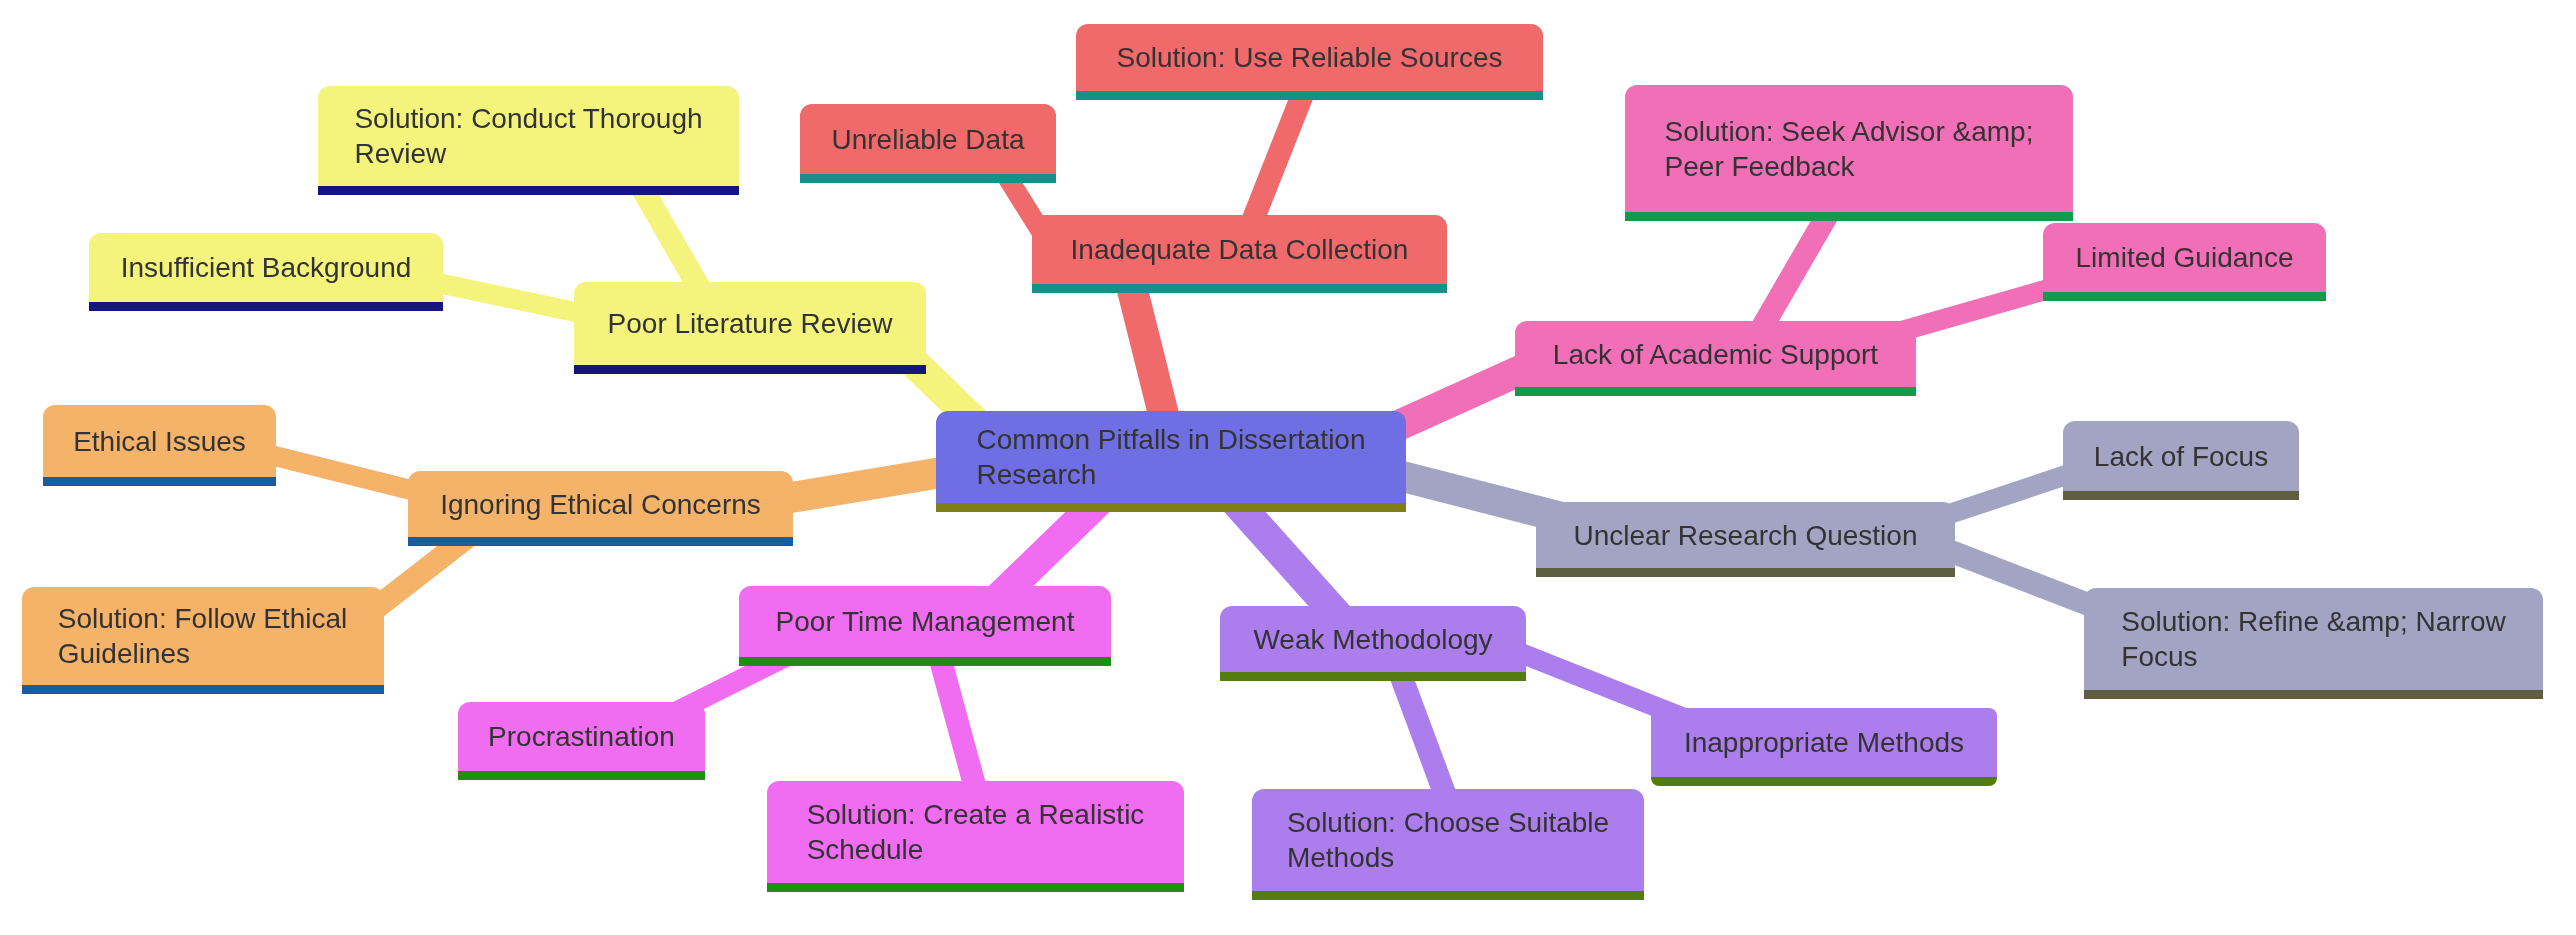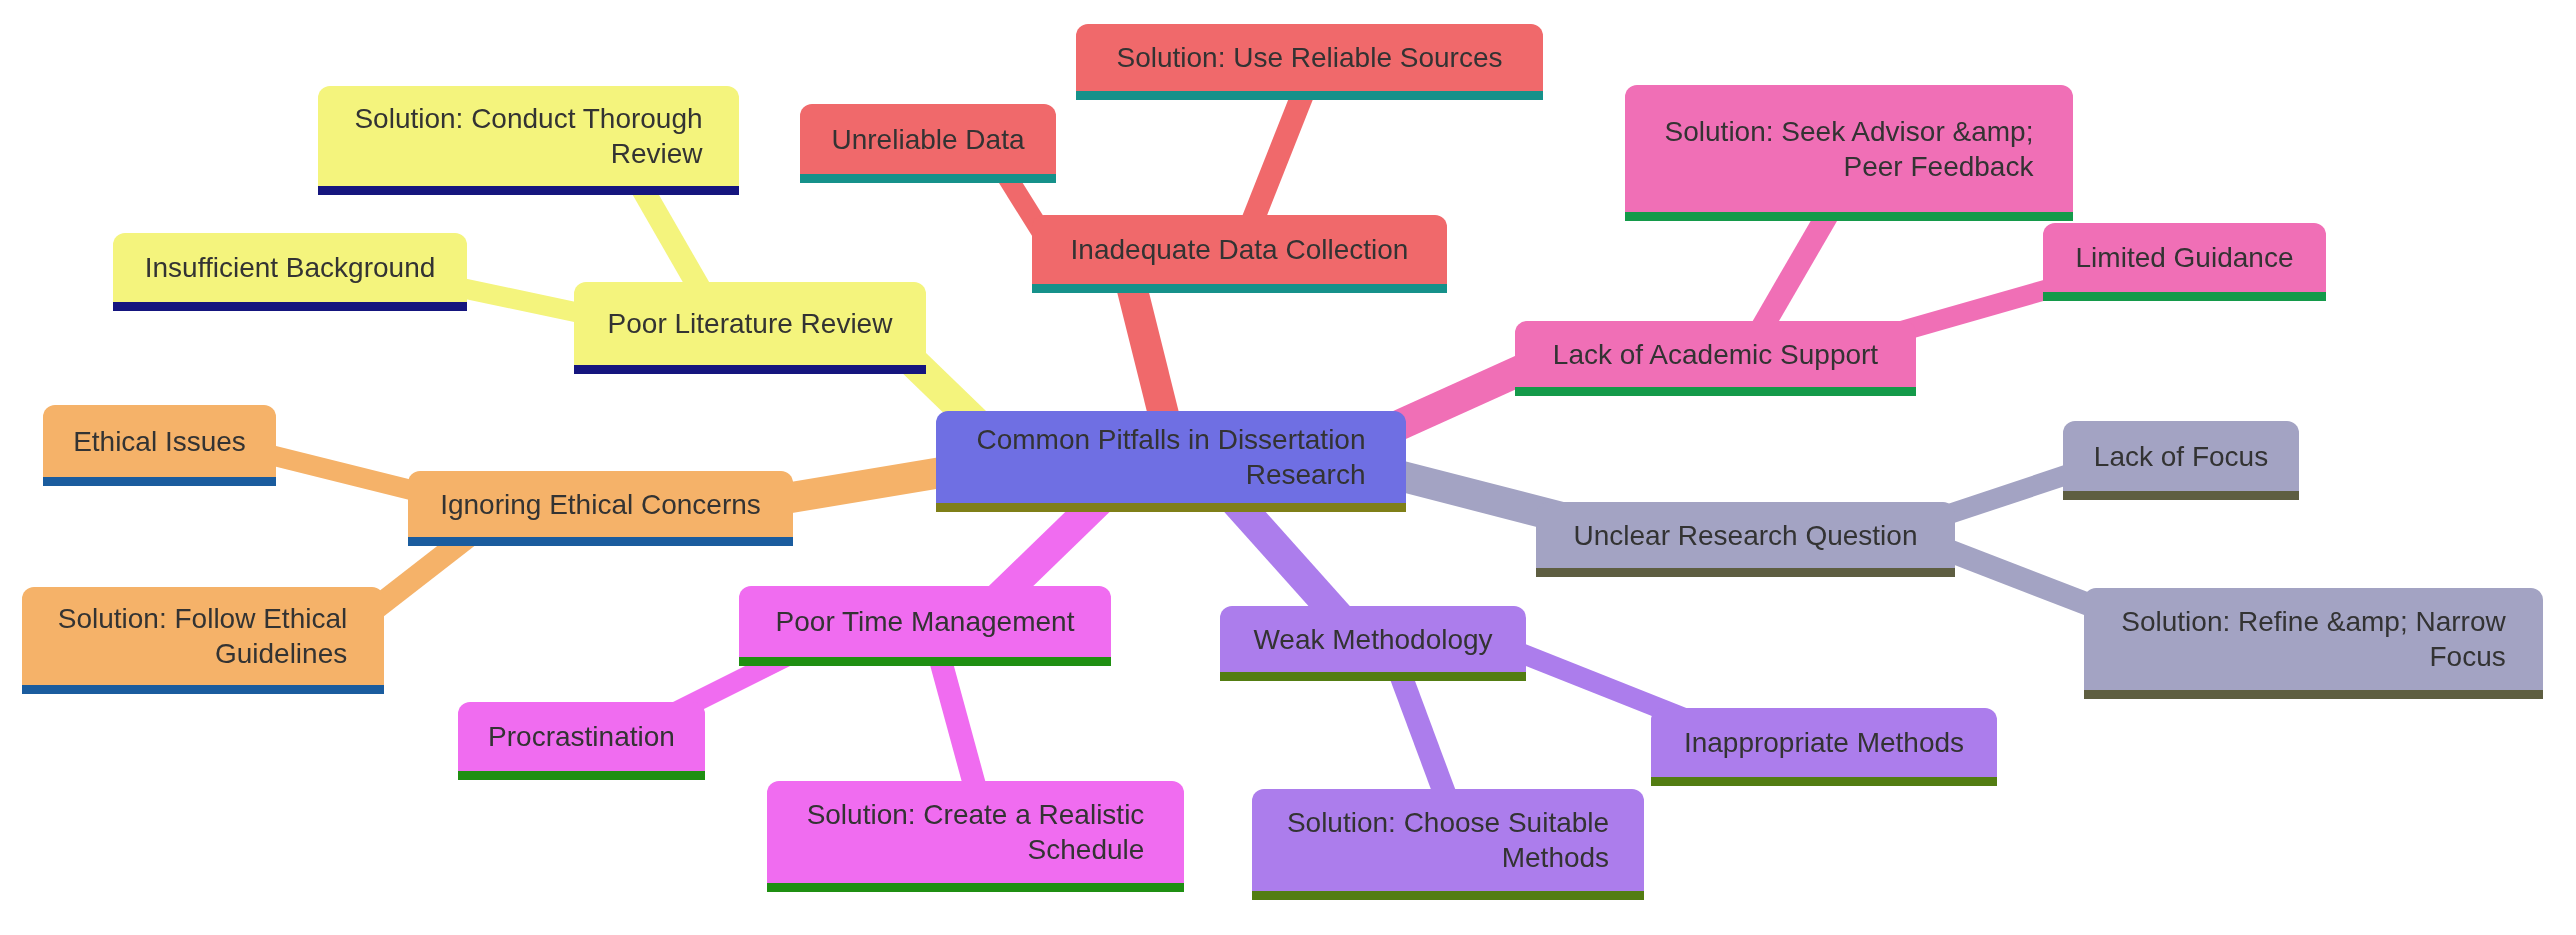--- a/index.html
+++ b/index.html
@@ -11,21 +11,21 @@
     background:var(--background,#ffffff);
     font-family:"Liberation Sans",sans-serif;
   }
   #edges{position:absolute;left:0;top:0;width:2576px;height:935px;}
   .node{
     position:absolute;
     box-sizing:border-box;
     display:flex;
     align-items:center;
     justify-content:center;
-    text-align:right;
+    text-align:left;
     border-radius:12px 12px 0 0;
     border-bottom:9.4px solid #000;
     color:var(--text,#333333);
     font-size:28px;
     line-height:1.25;
     white-space:pre-line;
     padding:0 8px;
   }
   .b-root   {background:var(--root-fill);   border-bottom-color:var(--root-line);}
   .b-salmon {background:var(--salmon-fill); border-bottom-color:var(--salmon-line);}
@@ -101,21 +101,21 @@
     <span>Solution: Seek Advisor &amp;amp;
 Peer Feedback</span>
   </div>
   <div class="node b-pink" style="left:2043px;top:223px;width:283px;height:78px;">
     <span>Limited Guidance</span>
   </div>
 
   <div class="node b-yellow" style="left:574px;top:282px;width:352px;height:92px;">
     <span>Poor Literature Review</span>
   </div>
-  <div class="node b-yellow" style="left:89px;top:233px;width:354px;height:78px;margin-left:24px;">
+  <div class="node b-yellow" style="left:89px;top:233px;width:354px;height:78px;">
     <span>Insufficient Background</span>
   </div>
   <div class="node b-yellow" style="left:318px;top:86px;width:421px;height:109px;">
     <span>Solution: Conduct Thorough
 Review</span>
   </div>
 
   <div class="node b-orange" style="left:408px;top:471px;width:385px;height:75px;">
     <span>Ignoring Ethical Concerns</span>
   </div>
@@ -134,21 +134,21 @@
     <span>Procrastination</span>
   </div>
   <div class="node b-magenta" style="left:767px;top:781px;width:417px;height:111px;">
     <span>Solution: Create a Realistic
 Schedule</span>
   </div>
 
   <div class="node b-purple" style="left:1220px;top:606px;width:306px;height:75px;">
     <span>Weak Methodology</span>
   </div>
-  <div class="node b-purple" style="left:1651px;top:708px;width:346px;height:78px;">
+  <div class="node b-purple" style="left:1651px;top:708px;width:346px;height:78px;border-radius:8px;">
     <span>Inappropriate Methods</span>
   </div>
   <div class="node b-purple" style="left:1252px;top:789px;width:392px;height:111px;">
     <span>Solution: Choose Suitable
 Methods</span>
   </div>
 
   <div class="node b-gray" style="left:1536px;top:502px;width:419px;height:75px;">
     <span>Unclear Research Question</span>
   </div>

